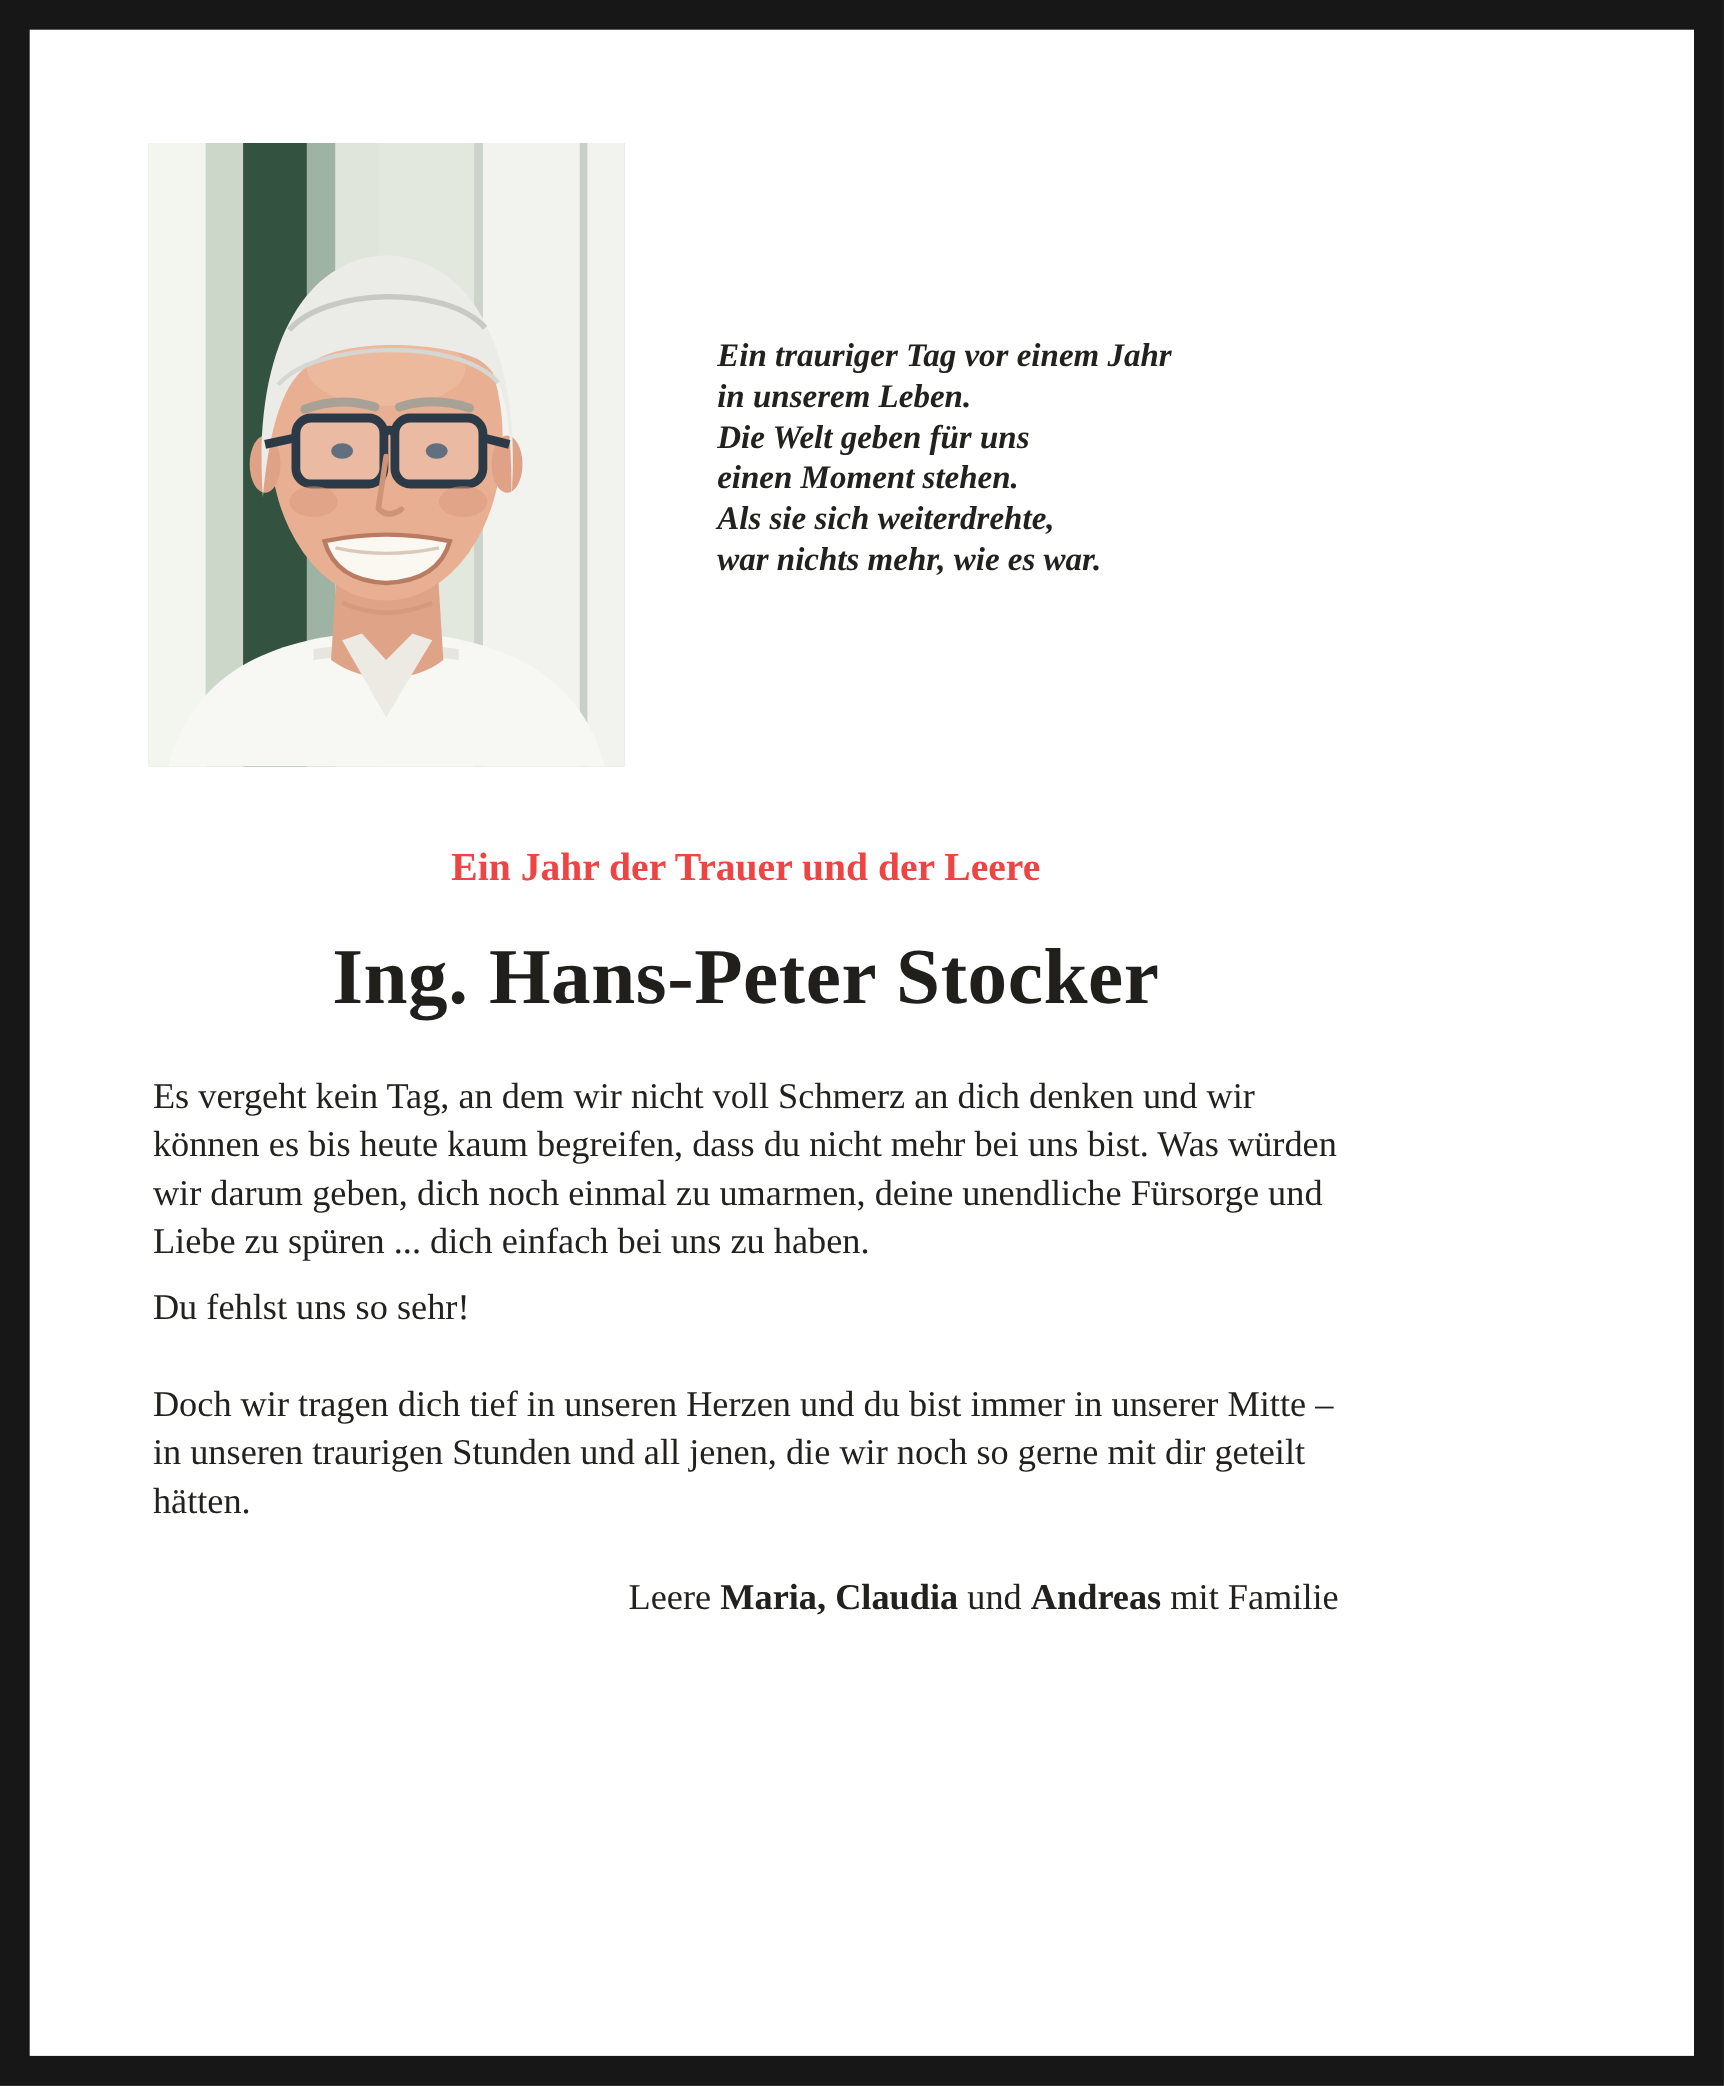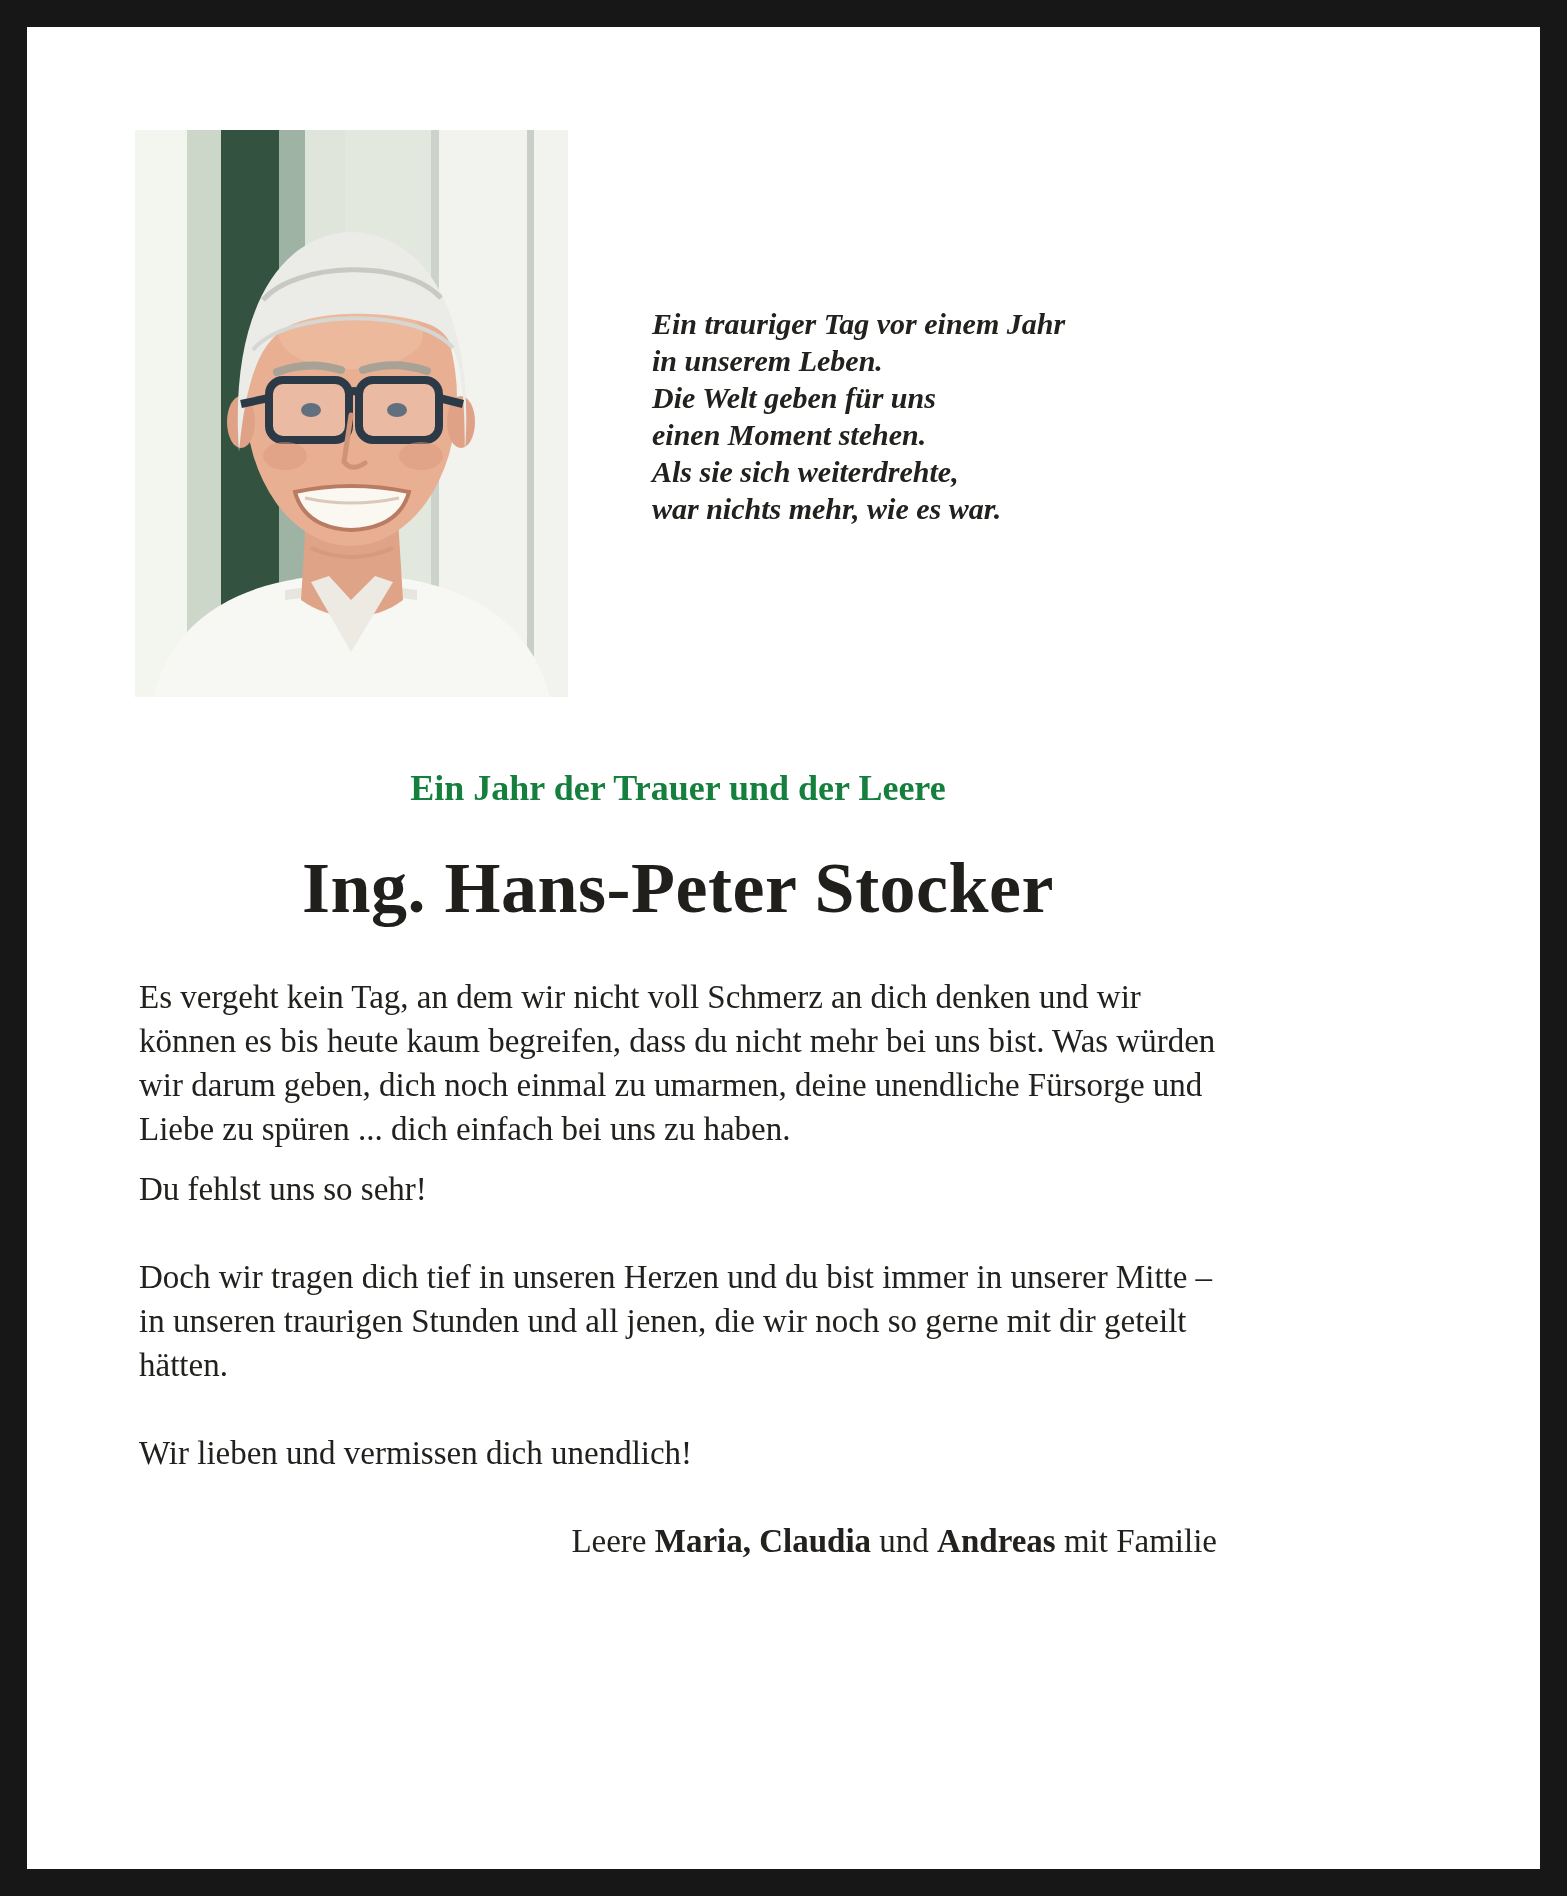--- a/index.html
+++ b/index.html
@@ -23,21 +23,21 @@
   .poem{
     position:absolute;left:625px;top:278px;
     font-size:30px;line-height:37px;
     font-style:italic;font-weight:700;
     color:#22211e;
   }
   .subtitle{
     position:absolute;left:112px;top:740px;width:1078px;
     text-align:center;
     font-size:36px;font-weight:700;
-    color:#15803d;
+    color:#ef4444;
   }
   .title{
     position:absolute;left:62px;top:820px;width:1178px;
     margin:0;
     text-align:center;
     font-size:72px;font-weight:700;
     letter-spacing:0.5px;
     color:#201f1c;
   }
   .body-block{
@@ -127,21 +127,20 @@
     </div>
 
     <div class="subtitle">Ein Jahr der Trauer und der Leere</div>
 
     <h1 class="title">Ing. Hans-Peter Stocker</h1>
 
     <div class="body-block">
       <p class="tight">Es vergeht kein Tag, an dem wir nicht voll Schmerz an dich denken und wir können es bis heute kaum begreifen, dass du nicht mehr bei uns bist. Was würden wir darum geben, dich noch einmal zu umarmen, deine unendliche Fürsorge und Liebe zu spüren ... dich einfach bei uns zu haben.</p>
       <p>Du fehlst uns so sehr!</p>
       <p>Doch wir tragen dich tief in unseren Herzen und du bist immer in unserer Mitte – in unseren traurigen Stunden und all jenen, die wir noch so gerne mit dir geteilt hätten.</p>
-      <p>Wir lieben und vermissen dich unendlich!</p>
 
       <div class="signature">
         <span>Leere </span><span class="b">Maria, Claudia</span><span> und </span><span class="b">Andreas</span><span> mit Familie</span>
       </div>
     </div>
 
   </div>
 </div>
 
 </body></html>

